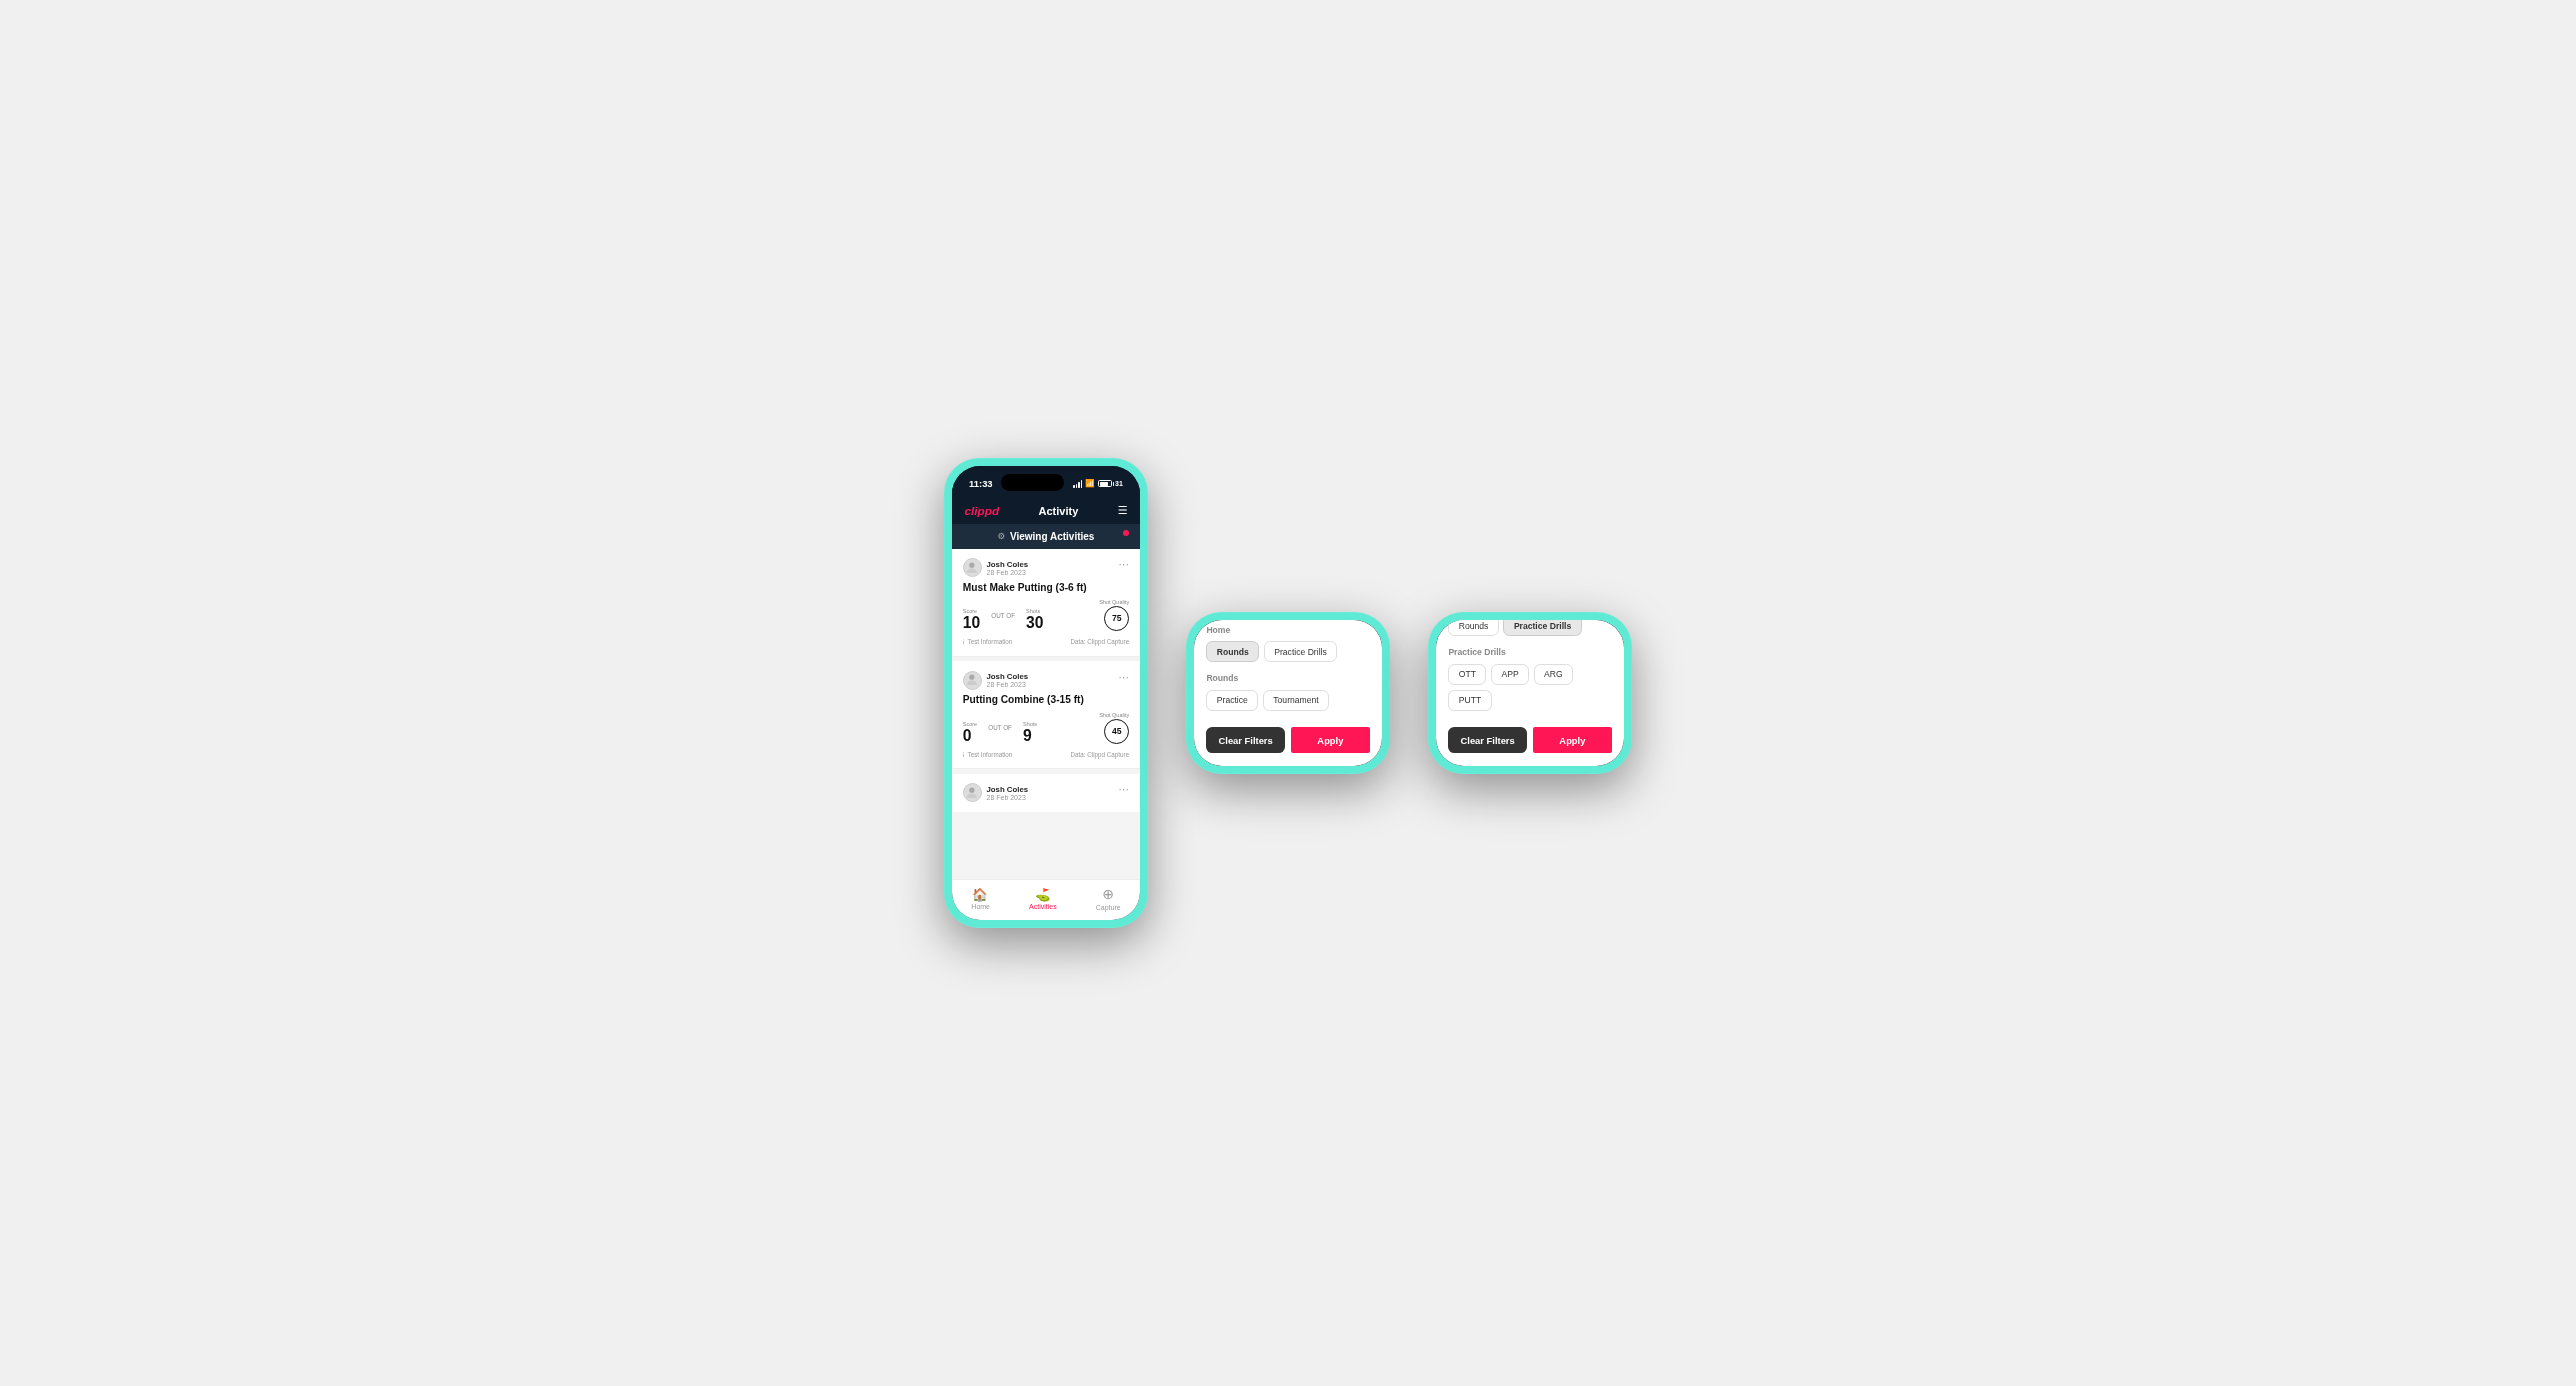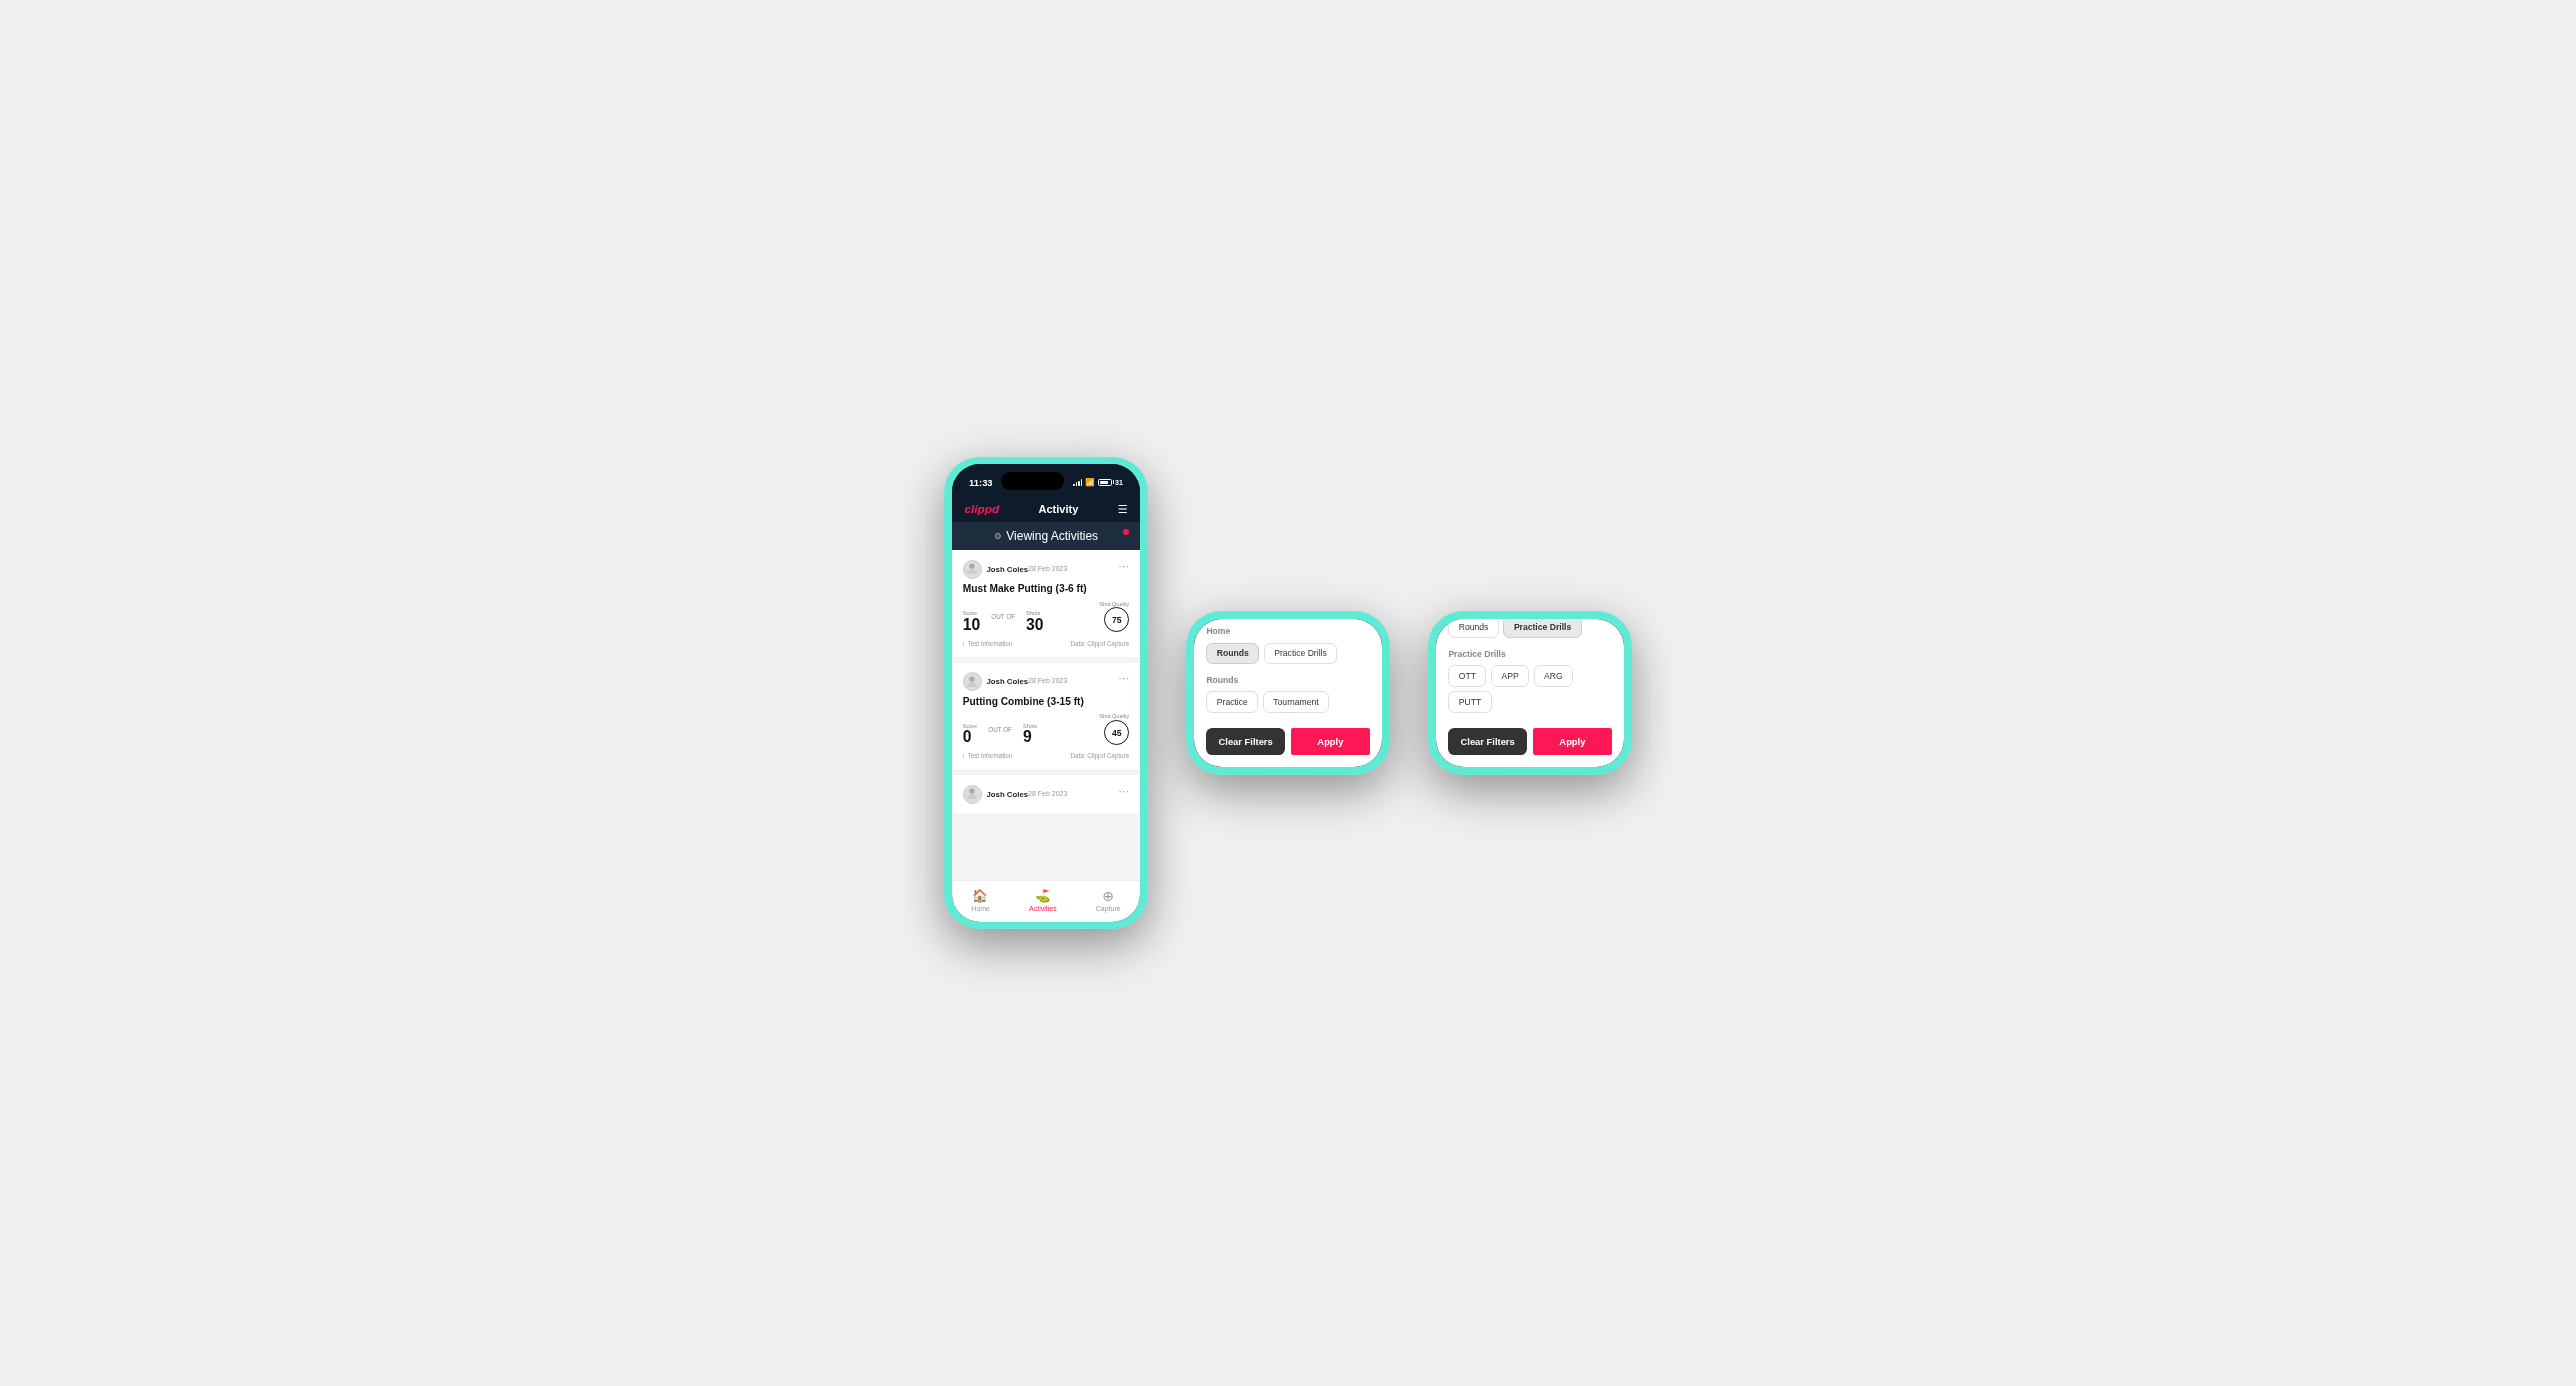--- a/index.html
+++ b/index.html
@@ -86,22 +86,22 @@
       background: #1e2d3d;
       display: flex;
       align-items: center;
       justify-content: center;
       gap: 4.7px;
       padding: 7px 12.6px;
       position: relative;
     }
     .viewing-bar-text {
       color: white;
-      font-size: 12px;
-      font-weight: 400;
+      font-size: 10px;
+      font-weight: 700;
     }
     .filter-icon { font-size: 8.6px; color: #aaa; }
     .notification-dot {
       position: absolute;
       right: 11px;
       top: 6.3px;
       width: 6.3px;
       height: 6.3px;
       background: #ff1654;
       border-radius: 50%;
@@ -138,21 +138,21 @@
       background: #ddd;
       overflow: hidden;
       display: flex;
       align-items: center;
       justify-content: center;
       font-size: 7.8px;
       color: #888;
       border: 0.8px solid #ccc;
     }
     .avatar svg { width: 15.7px; height: 15.7px; }
-    .user-details { display: flex; flex-direction: row; }
+    .user-details { display: flex; flex-direction: column; }
     .user-name { font-size: 7.8px; font-weight: 600; color: #222; }
     .user-date { font-size: 7px; color: #999; }
     .more-icon { color: #999; font-size: 11px; cursor: pointer; }
 
     .activity-title {
       font-size: 10.2px;
       font-weight: 700;
       color: #111;
       margin-bottom: 6.3px;
     }

